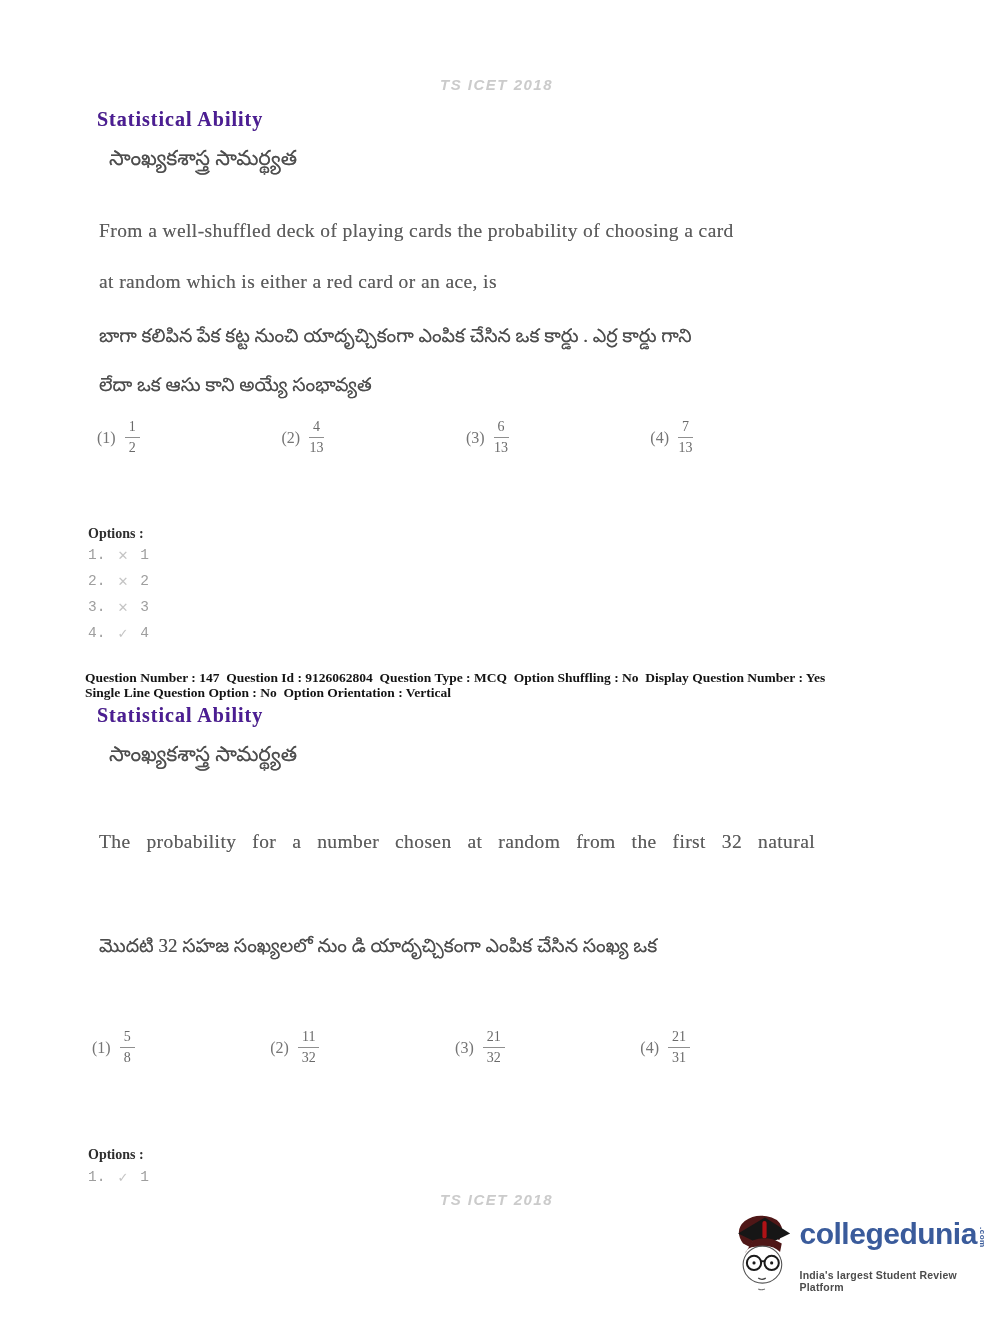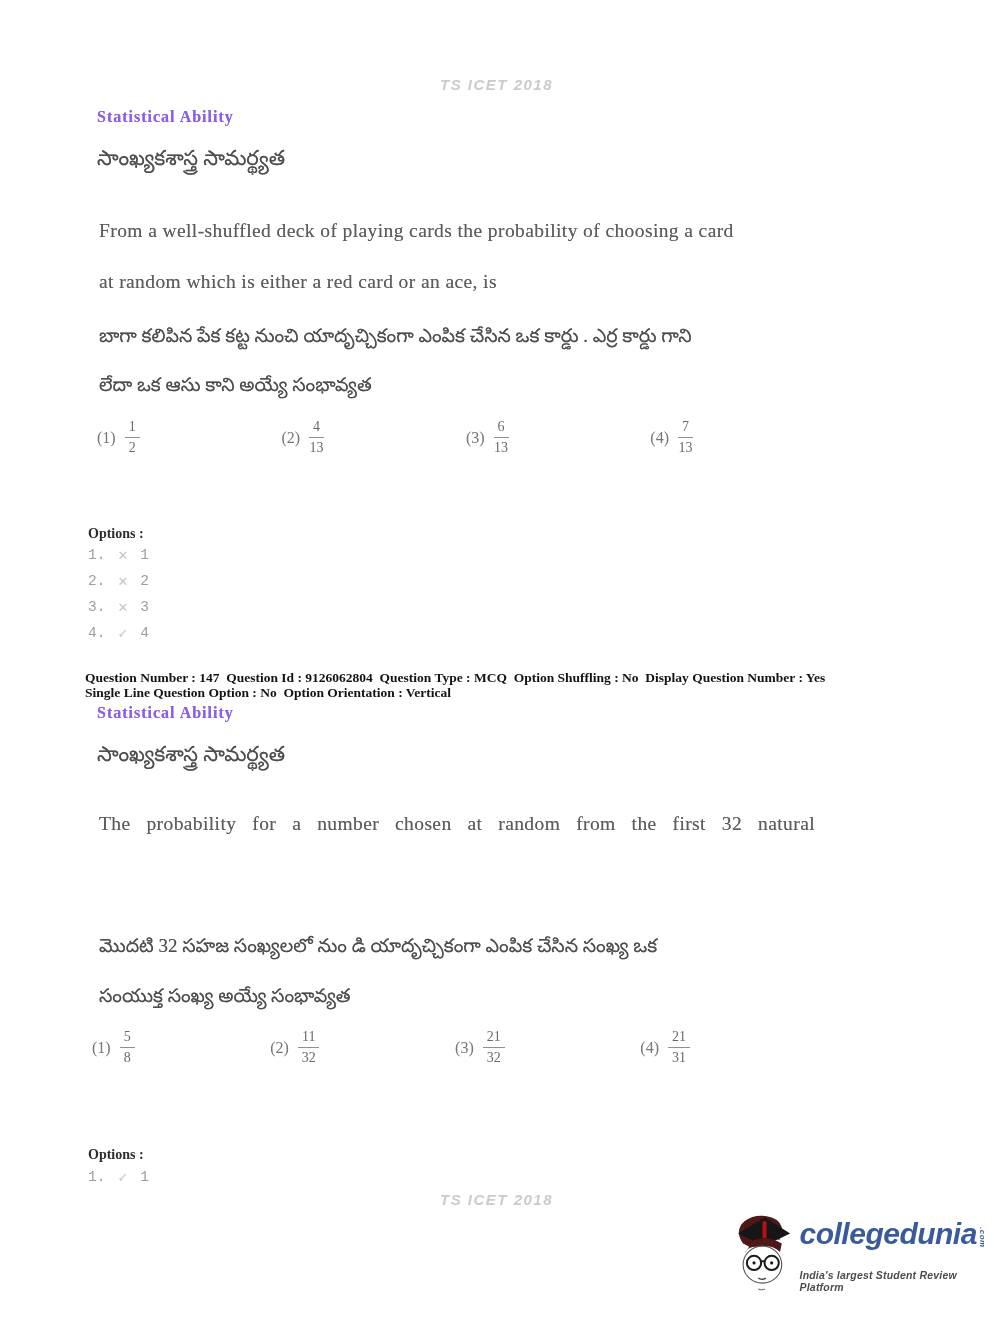--- a/index.html
+++ b/index.html
@@ -10,40 +10,40 @@
   }
   .watermark {
     position:absolute; left:0; width:993px; text-align:center;
     font-family:"Liberation Sans", sans-serif; font-style:italic; font-weight:bold;
     font-size:15px; letter-spacing:1.5px; color:#cbcbcb;
   }
   .wm-top { top:76px; }
   .wm-bottom { top:1191px; }
 
   .heading {
-    position:absolute; left:97px; font-size:16px; font-weight:bold;
-    color:#8b5cf6; letter-spacing:1px; text-shadow:0 0 0.5px #9a9a9a;
+    position:absolute; left:97px; font-size:20px; font-weight:bold;
+    color:#4c1d95; letter-spacing:1px; text-shadow:0 0 0.5px #9a9a9a;
   }
   .h-sec1 { top:108px; }
   .h-sec2 { top:704px; }
 
   .subtitle {
-    position:absolute; left:97px; font-size:21px; color:#4e4e4e;
+    position:absolute; left:109px; font-size:21px; color:#4e4e4e;
     text-shadow:0 0 0.5px #9a9a9a;
   }
   .sub-sec1 { top:146px; }
   .sub-sec2 { top:742px; }
 
   .qline {
     position:absolute; left:99px; font-size:19.5px; color:#5c5c5c;
     letter-spacing:0.4px; white-space:nowrap; text-shadow:0 0 0.6px #9a9a9a;
   }
   .q1e1 { top:220px; }
   .q1e2 { top:271px; }
-  .q2e1 { top:813px; white-space:normal; width:716px; text-align:justify; text-align-last:justify; }
+  .q2e1 { top:831px; white-space:normal; width:716px; text-align:justify; text-align-last:justify; }
   .q2e2 { top:882px; }
 
   .teline {
     position:absolute; left:99px; font-size:19px; color:#4d4d4d;
     text-shadow:0 0 0.5px #999;
   }
   .q1t1 { top:325px; }
   .q1t2 { top:374px; }
   .q2t1 { top:935px; }
   .q2t2 { top:985px; }
@@ -73,21 +73,21 @@
   .or-1a { top:547px; } .or-1b { top:573px; } .or-1c { top:599px; } .or-1d { top:625px; }
   .or-2a { top:1169px; }
   .mark { font-size:13px; color:#c4c4c4; font-family:"DejaVu Sans", sans-serif; }
 
   .metadata {
     position:absolute; left:85px; top:671px; width:840px;
     font-size:13.5px; font-weight:bold; color:#141414; line-height:14.5px;
   }
   .meta-line { white-space:pre-wrap; }
 
-  .logo { position:absolute; left:733px; top:1203px; display:flex; align-items:flex-start;font-style:italic; }
+  .logo { position:absolute; left:733px; top:1203px; display:flex; align-items:flex-start; }
   .mascot { width:64px; height:90px; margin-top:4px; }
   .logo-text-col { margin-left:6px; margin-top:16px; }
   .logo-name-row { display:flex; align-items:flex-start; }
   .logo-name {
     font-family:"Liberation Sans", sans-serif; font-weight:bold;
     font-size:30px; line-height:30px; color:#3a5b9b; letter-spacing:-0.5px;
   }
   .logo-com {
     font-family:"Liberation Sans", sans-serif; font-weight:bold; font-size:8px;
     color:#3a5b9b; writing-mode:vertical-rl; margin-left:1px; margin-top:8px; letter-spacing:0.5px;
@@ -169,21 +169,20 @@
   <div class="metadata">
     <div class="meta-line">Question Number : 147  Question Id : 9126062804  Question Type : MCQ  Option Shuffling : No  Display Question Number : Yes</div>
     <div class="meta-line">Single Line Question Option : No  Option Orientation : Vertical</div>
   </div>
 
   <div class="heading h-sec2">Statistical Ability</div>
   <div class="subtitle sub-sec2">సాంఖ్యకశాస్త్ర సామర్థ్యత</div>
 
   <div class="qline q2e1">The probability for a number chosen at random from the first 32 natural</div>
   <div class="teline q2t1">మొదటి 32 సహజ సంఖ్యలలో నుం డి యాదృచ్చికంగా ఎంపిక చేసిన సంఖ్య ఒక</div>
-  <div class="teline q2t2">సంయుక్త సంఖ్య అయ్యే సంభావ్యత</div>
 
   <div class="choices choices-2">
     <div class="choice">
       <span class="choice-label">(1)</span>
       <span class="frac">
         <span class="num">5</span>
         <span class="den">8</span>
       </span>
     </div>
     <div class="choice">

